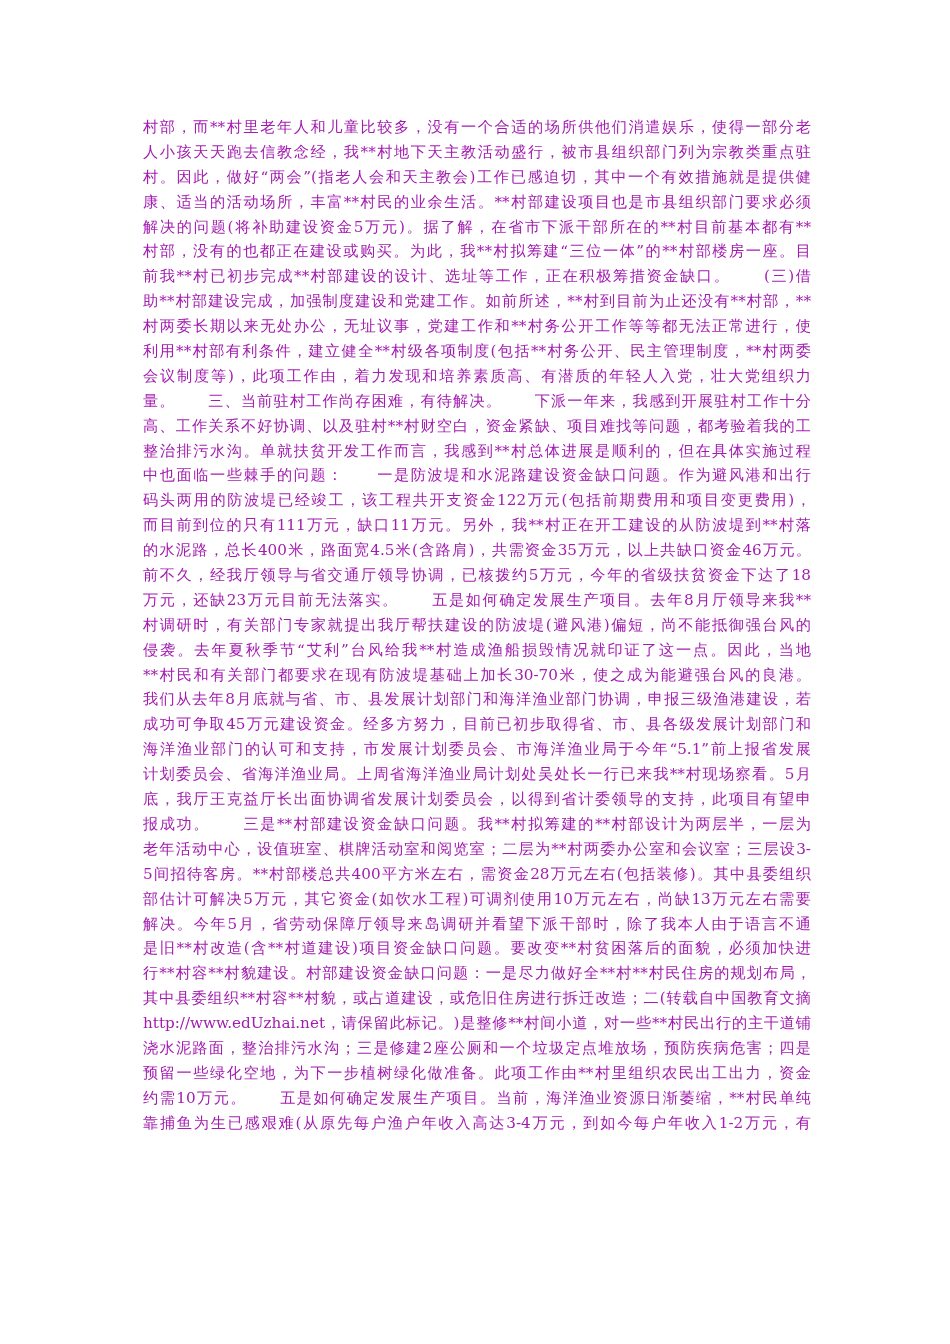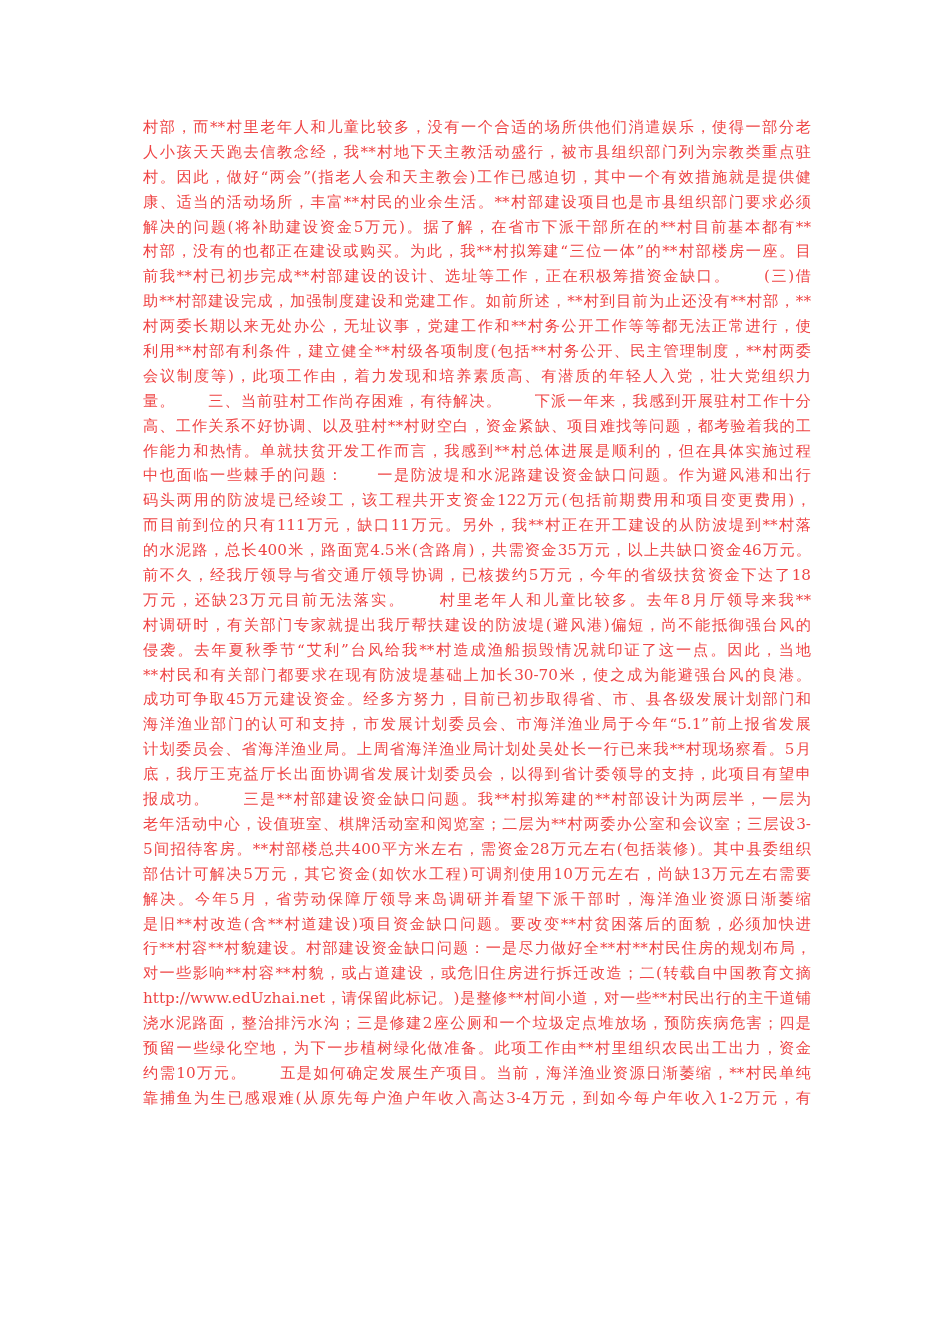--- a/index.html
+++ b/index.html
@@ -18,21 +18,21 @@
       left: 143px;
       top: 115px;
       width: 668px;
     }
     .line {
       display: block;
       height: 24.9px;
       line-height: 24.9px;
       font-family: "DejaVu Serif", "Liberation Serif", serif;
       font-size: 15.2px;
-      color: #ef4444;
+      color: #a21caf;
       white-space: nowrap;
       text-align: justify;
       text-align-last: justify;
       letter-spacing: 0px;
     }
   </style>
 </head>
 <body>
 
 <div class="page">
@@ -42,40 +42,41 @@
   <span class="line">康、适当的活动场所，丰富**村民的业余生活。**村部建设项目也是市县组织部门要求必须</span>
   <span class="line">解决的问题(将补助建设资金5万元)。据了解，在省市下派干部所在的**村目前基本都有**</span>
   <span class="line">村部，没有的也都正在建设或购买。为此，我**村拟筹建“三位一体”的**村部楼房一座。目</span>
   <span class="line">前我**村已初步完成**村部建设的设计、选址等工作，正在积极筹措资金缺口。　　(三)借</span>
   <span class="line">助**村部建设完成，加强制度建设和党建工作。如前所述，**村到目前为止还没有**村部，**</span>
   <span class="line">村两委长期以来无处办公，无址议事，党建工作和**村务公开工作等等都无法正常进行，使</span>
   <span class="line">利用**村部有利条件，建立健全**村级各项制度(包括**村务公开、民主管理制度，**村两委</span>
   <span class="line">会议制度等)，此项工作由，着力发现和培养素质高、有潜质的年轻人入党，壮大党组织力</span>
   <span class="line">量。　　三、当前驻村工作尚存困难，有待解决。　　下派一年来，我感到开展驻村工作十分</span>
   <span class="line">高、工作关系不好协调、以及驻村**村财空白，资金紧缺、项目难找等问题，都考验着我的工</span>
-  <span class="line">作能力和热情。单就扶贫开发工作而言，我感到**村总体进展是顺利的，但在具体实施过程</span>
+  <span class="line">整治排污水沟。单就扶贫开发工作而言，我感到**村总体进展是顺利的，但在具体实施过程</span>
   <span class="line">中也面临一些棘手的问题：　　一是防波堤和水泥路建设资金缺口问题。作为避风港和出行</span>
   <span class="line">码头两用的防波堤已经竣工，该工程共开支资金122万元(包括前期费用和项目变更费用)，</span>
   <span class="line">而目前到位的只有111万元，缺口11万元。另外，我**村正在开工建设的从防波堤到**村落</span>
   <span class="line">的水泥路，总长400米，路面宽4.5米(含路肩)，共需资金35万元，以上共缺口资金46万元。</span>
   <span class="line">前不久，经我厅领导与省交通厅领导协调，已核拨约5万元，今年的省级扶贫资金下达了18</span>
-  <span class="line">万元，还缺23万元目前无法落实。　　村里老年人和儿童比较多。去年8月厅领导来我**</span>
+  <span class="line">万元，还缺23万元目前无法落实。　　五是如何确定发展生产项目。去年8月厅领导来我**</span>
   <span class="line">村调研时，有关部门专家就提出我厅帮扶建设的防波堤(避风港)偏短，尚不能抵御强台风的</span>
   <span class="line">侵袭。去年夏秋季节“艾利”台风给我**村造成渔船损毁情况就印证了这一点。因此，当地</span>
   <span class="line">**村民和有关部门都要求在现有防波堤基础上加长30-70米，使之成为能避强台风的良港。</span>
+  <span class="line">我们从去年8月底就与省、市、县发展计划部门和海洋渔业部门协调，申报三级渔港建设，若</span>
   <span class="line">成功可争取45万元建设资金。经多方努力，目前已初步取得省、市、县各级发展计划部门和</span>
   <span class="line">海洋渔业部门的认可和支持，市发展计划委员会、市海洋渔业局于今年“5.1”前上报省发展</span>
   <span class="line">计划委员会、省海洋渔业局。上周省海洋渔业局计划处吴处长一行已来我**村现场察看。5月</span>
   <span class="line">底，我厅王克益厅长出面协调省发展计划委员会，以得到省计委领导的支持，此项目有望申</span>
   <span class="line">报成功。　　三是**村部建设资金缺口问题。我**村拟筹建的**村部设计为两层半，一层为</span>
   <span class="line">老年活动中心，设值班室、棋牌活动室和阅览室；二层为**村两委办公室和会议室；三层设3-</span>
   <span class="line">5间招待客房。**村部楼总共400平方米左右，需资金28万元左右(包括装修)。其中县委组织</span>
   <span class="line">部估计可解决5万元，其它资金(如饮水工程)可调剂使用10万元左右，尚缺13万元左右需要</span>
-  <span class="line">解决。今年5月，省劳动保障厅领导来岛调研并看望下派干部时，海洋渔业资源日渐萎缩</span>
+  <span class="line">解决。今年5月，省劳动保障厅领导来岛调研并看望下派干部时，除了我本人由于语言不通</span>
   <span class="line">是旧**村改造(含**村道建设)项目资金缺口问题。要改变**村贫困落后的面貌，必须加快进</span>
   <span class="line">行**村容**村貌建设。村部建设资金缺口问题：一是尽力做好全**村**村民住房的规划布局，</span>
-  <span class="line">对一些影响**村容**村貌，或占道建设，或危旧住房进行拆迁改造；二(转载自中国教育文摘</span>
+  <span class="line">其中县委组织**村容**村貌，或占道建设，或危旧住房进行拆迁改造；二(转载自中国教育文摘</span>
   <span class="line">http://www.edUzhai.net，请保留此标记。)是整修**村间小道，对一些**村民出行的主干道铺</span>
   <span class="line">浇水泥路面，整治排污水沟；三是修建2座公厕和一个垃圾定点堆放场，预防疾病危害；四是</span>
   <span class="line">预留一些绿化空地，为下一步植树绿化做准备。此项工作由**村里组织农民出工出力，资金</span>
   <span class="line">约需10万元。　　五是如何确定发展生产项目。当前，海洋渔业资源日渐萎缩，**村民单纯</span>
   <span class="line">靠捕鱼为生已感艰难(从原先每户渔户年收入高达3-4万元，到如今每户年收入1-2万元，有</span>
 </div>
 
 </body></html>

